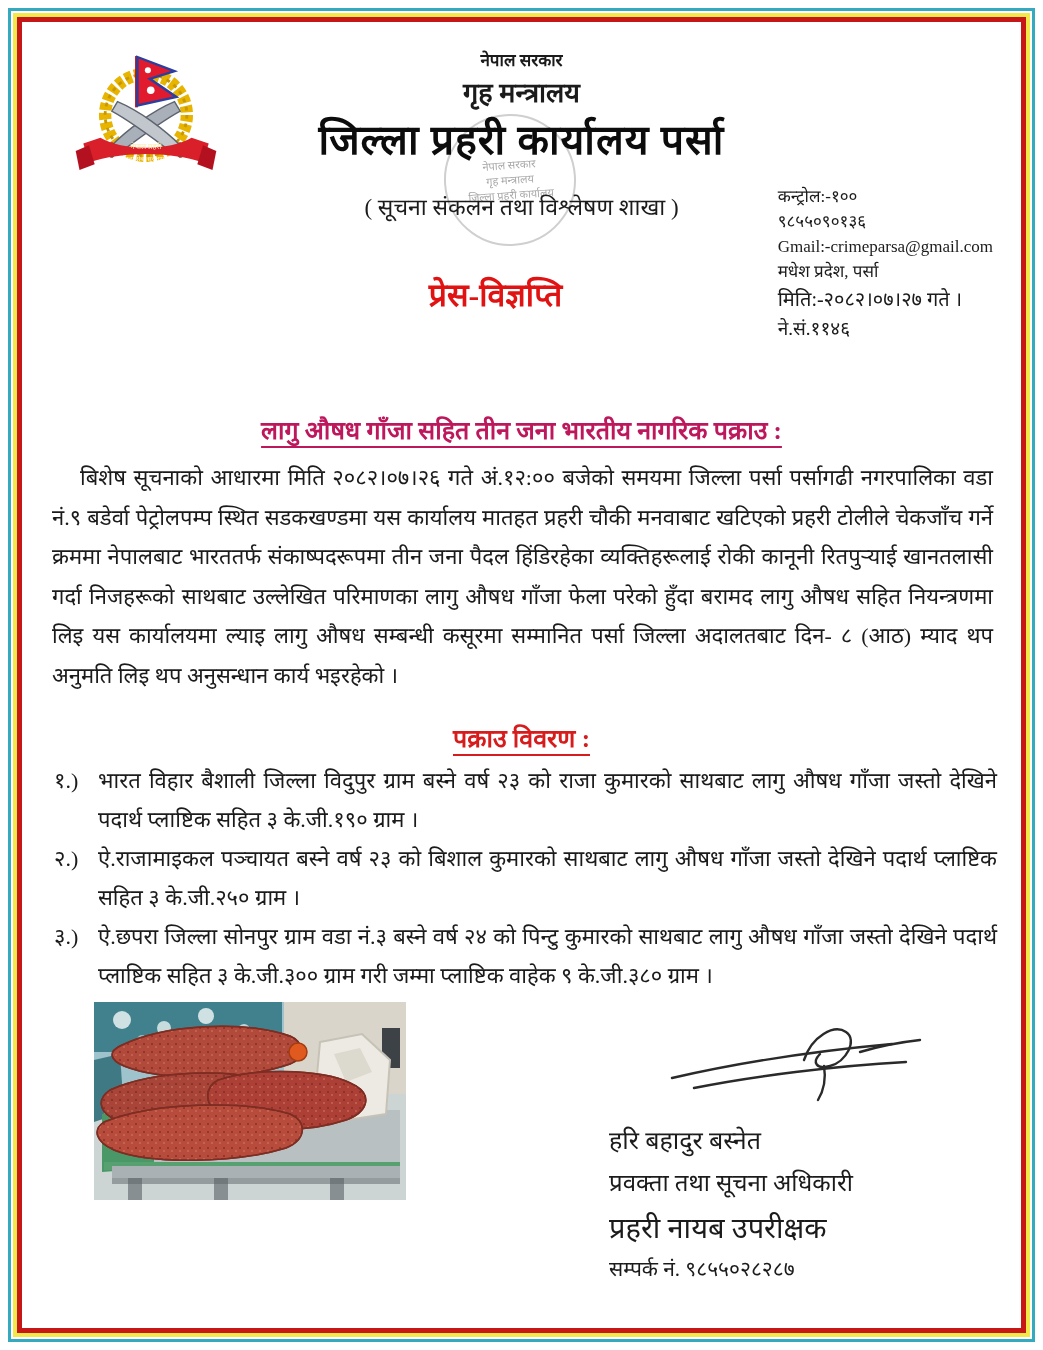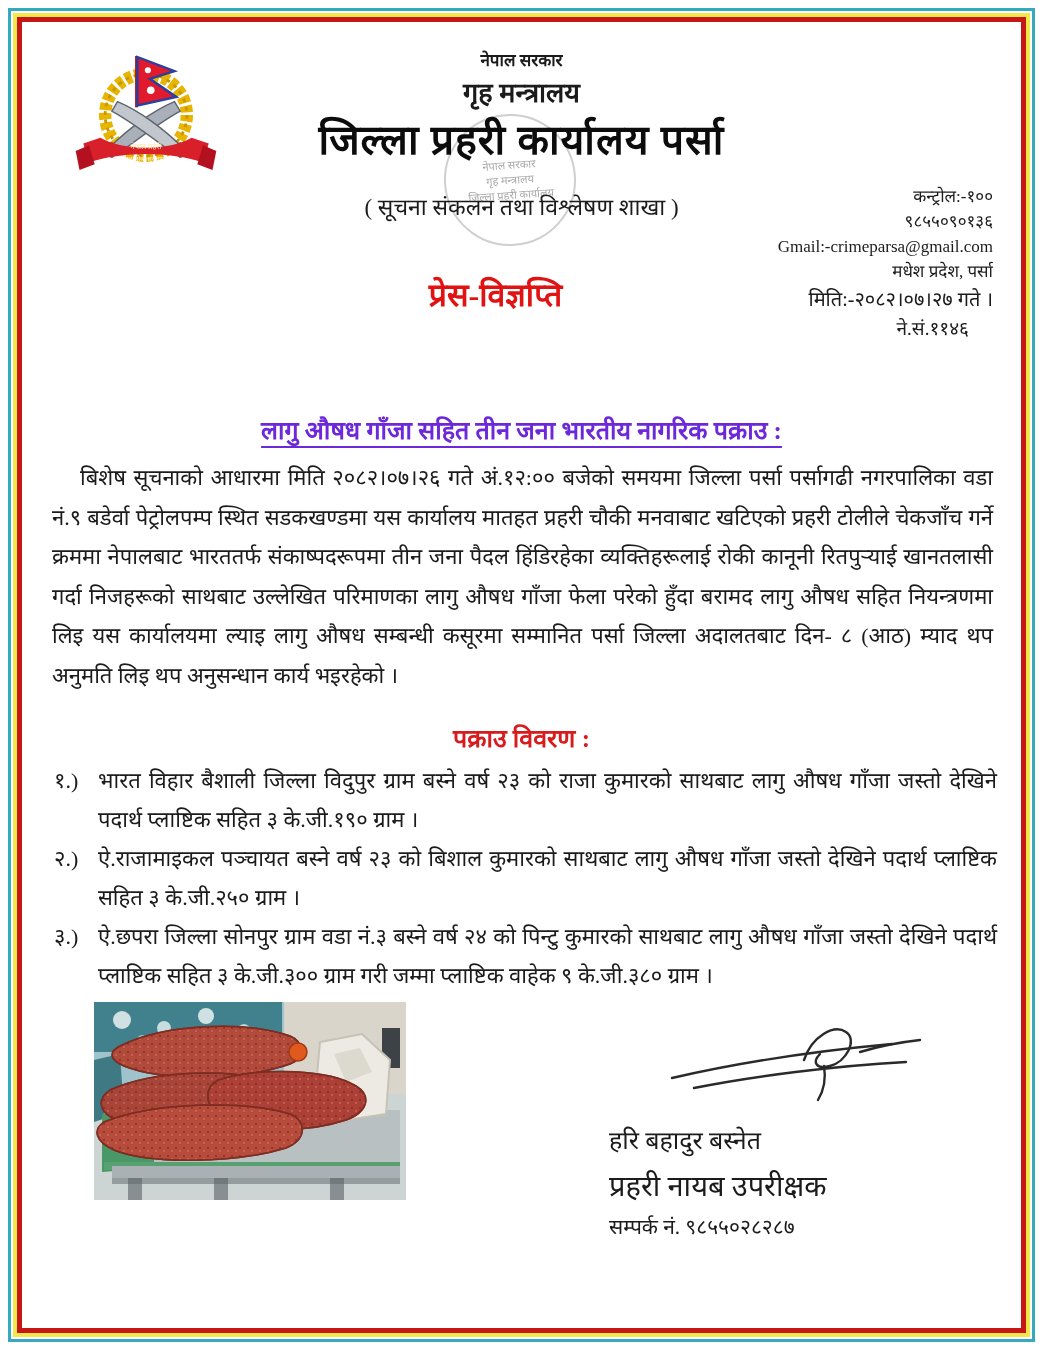--- a/index.html
+++ b/index.html
@@ -30,34 +30,34 @@
   }
 
   .head-center{position:absolute;left:0;right:0;top:26px;text-align:center;z-index:2;}
   .gov-line{font-size:17px;font-weight:bold;}
   .ministry-line{font-size:27px;font-weight:bold;margin-top:2px;}
   .office-line{font-size:41px;font-weight:bold;letter-spacing:1px;color:#0c0c0c;}
   .branch-line{font-size:23px;margin-top:24px;}
   .press-label{position:absolute;left:0;right:80px;top:250px;text-align:center;
     font-size:32px;font-weight:bold;color:#e01212;z-index:2;margin-left:28px;}
 
-  .contact{position:absolute;right:28px;top:162px;text-align:right;font-size:17px;line-height:25px;z-index:3;}
+  .contact{position:absolute;right:28px;top:162px;text-align:left;font-size:17px;line-height:25px;z-index:3;}
   .contact .c-date{font-size:20px;line-height:30px;}
   .contact .c-ref{font-size:19px;line-height:30px;padding-right:24px;}
 
   .headline{position:absolute;left:0;right:0;top:390px;text-align:center;
-    font-size:25px;font-weight:bold;color:#6d28d9;
+    font-size:25px;font-weight:bold;color:#be185d;
     text-decoration:underline;text-underline-offset:7px;}
 
   .para{position:absolute;left:30px;right:28px;top:436px;
     font-size:22px;line-height:39.5px;text-align:justify;text-indent:28px;}
 
   .detail-heading{position:absolute;left:0;right:0;top:698px;text-align:center;
     font-size:25px;font-weight:bold;color:#d61c1c;
-    text-underline-offset:7px;}
+    text-decoration:underline;text-underline-offset:7px;}
 
   .list{position:absolute;left:32px;right:24px;top:740px;font-size:22px;line-height:38.5px;}
   .list-item{display:flex;margin-bottom:1px;}
   .list-marker{flex:0 0 44px;}
   .list-text{flex:1;text-align:justify;}
 
   .photo{position:absolute;left:72px;top:980px;width:312px;height:198px;}
 
   .sig-block{position:absolute;right:42px;top:1000px;width:370px;text-align:left;z-index:2;}
   .sig-scrawl{width:280px;height:96px;display:block;margin:0 auto;}
@@ -208,20 +208,21 @@
             <svg class="sig-scrawl" viewBox="0 0 280 96">
               <g fill="none" stroke="#2a2a2a" stroke-width="2.4" stroke-linecap="round">
                 <path d="M150,38 C158,14 180,2 192,10 C204,18 192,40 176,44 C162,48 158,40 166,32"></path>
                 <path d="M170,44 C172,56 170,68 164,78"></path>
                 <path d="M18,56 C70,44 150,30 238,22"></path>
                 <path d="M40,66 C100,54 180,44 252,40"></path>
                 <path d="M206,30 C226,24 248,20 266,18"></path>
               </g>
             </svg>
             <div class="sig-name">हरि बहादुर बस्नेत</div>
+            <div class="sig-role1">प्रवक्ता तथा सूचना अधिकारी</div>
             <div class="sig-role2">प्रहरी नायब उपरीक्षक</div>
             <div class="sig-contact">सम्पर्क नं. ९८५५०२८२८७</div>
           </div>
 
         </div>
       </div>
     </div>
   </div>
 </div>
 

